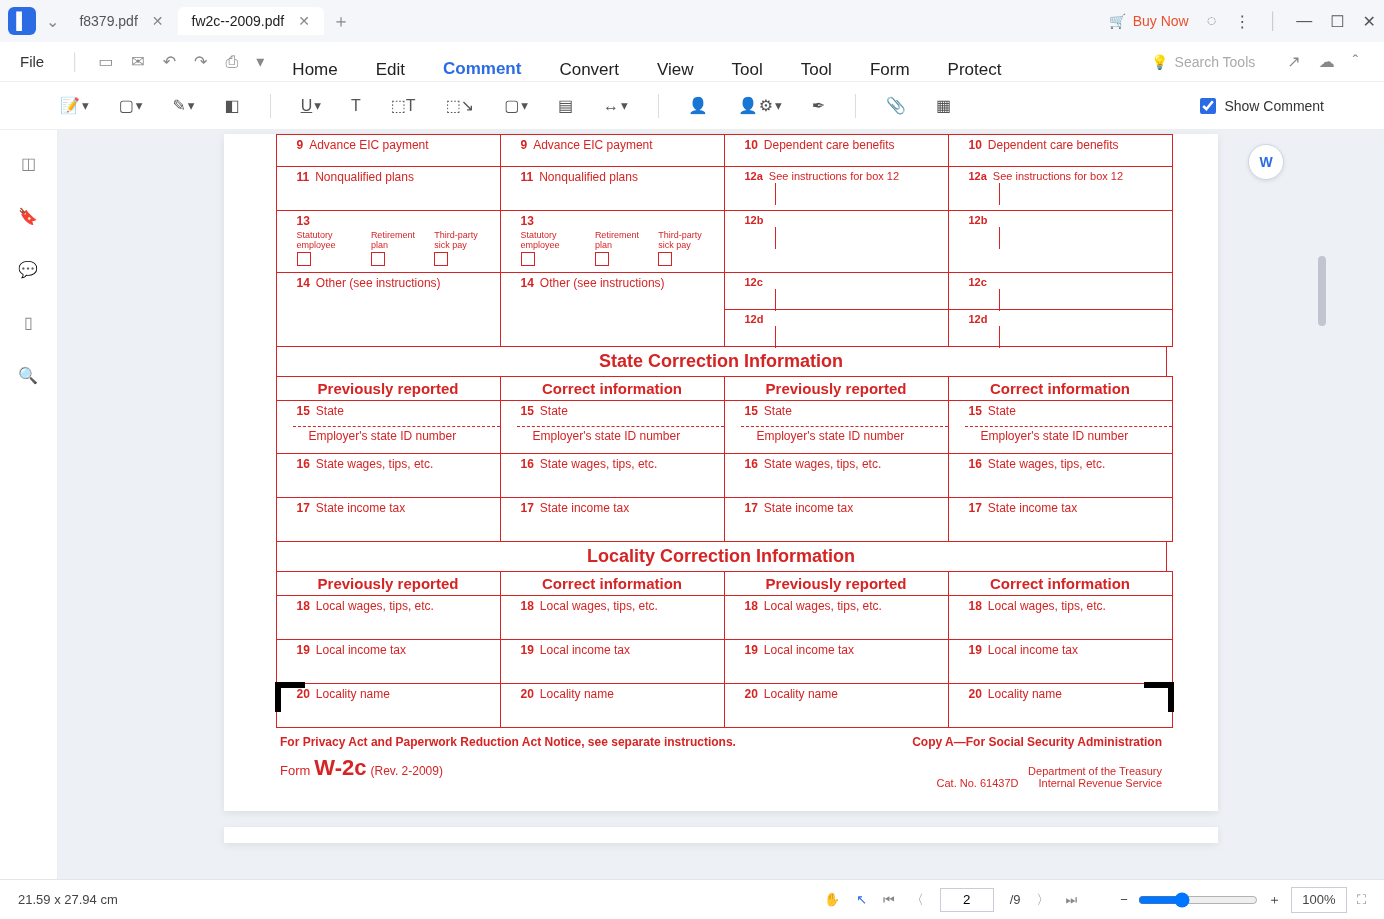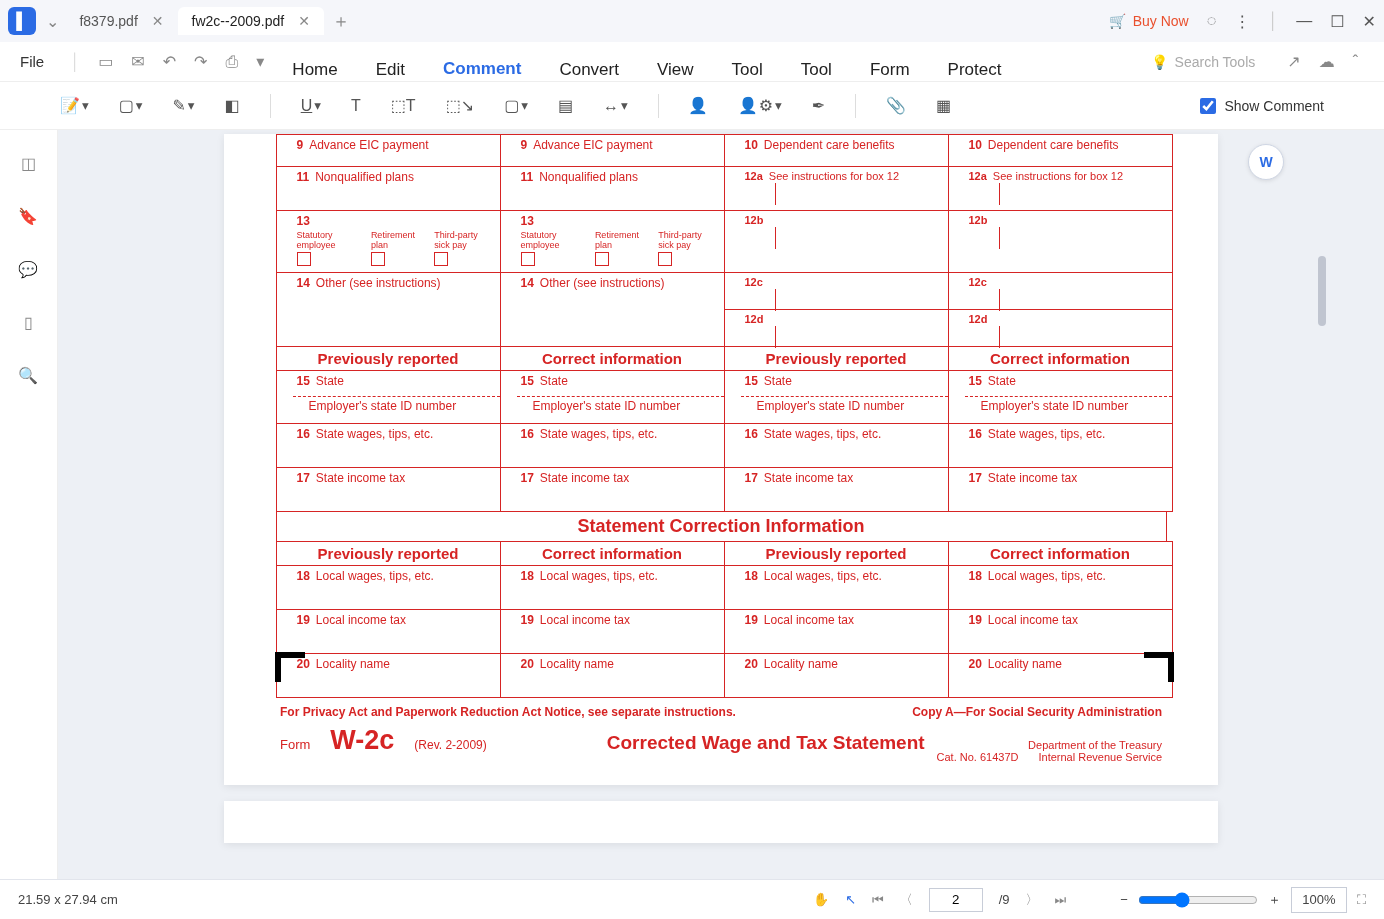--- a/index.html
+++ b/index.html
@@ -53,31 +53,31 @@
 .dashed-sep { border-top:1px dashed #d62424; margin:8px -4px 4px -4px; padding:2px 4px 0 16px; }
 .box13 { font-size:9px; display:flex; gap:14px; padding-top:2px; }
 .box13 .opt { display:flex; flex-direction:column; align-items:flex-start; gap:2px; }
 .box13 .sq { width:14px; height:14px; border:1px solid #d62424; }
 .box12 { font-size:11px; padding-bottom:18px; }
 .box12 .code-slot { position:absolute; left:50px; top:16px; width:1px; height:22px; background:#d62424; }
 .footer { padding: 8px 4px 22px 4px; font-size:12px; }
 .footer .line1 { display:flex; justify-content:space-between; font-weight:bold; }
 .footer .line2 { display:flex; align-items:baseline; margin-top:6px; }
 .footer .form-label { font-size:13px; }
-.footer .w2c { font-size:27px; font-weight:bold; margin:0 20px; }
+.footer .w2c { font-size:22px; font-weight:bold; margin:0 4px; }
 .footer .stmt { font-size:19px; font-weight:bold; margin-left:120px; }
 .footer .right-col { margin-left:auto; text-align:right; font-size:11px; }
 .corner { position:relative; }
 .corner::before { content:""; position:absolute; left:-2px; top:-2px; width:6px; height:30px; background:#000; }
 .corner::after  { content:""; position:absolute; left:-2px; top:-2px; width:30px; height:6px; background:#000; }
 .corner-r::before { left:auto; right:-2px; }
 .corner-r::after  { left:auto; right:-2px; }
 
 
-.statusbar { height:40px; border-top:1px solid #e2e5ec; display:flex; align-items:center; padding:0 18px; gap:24px; color:#444; font-size:13px; }
+.statusbar { height:40px; border-top:1px solid #e2e5ec; display:flex; align-items:center; padding:0 18px; gap:13px; color:#444; font-size:13px; }
 .page-nav { margin-left:auto; display:flex; align-items:center; gap:16px; }
 .page-input { width:54px; height:24px; border:1px solid #c8cdd8; text-align:center; }
 .zoom-ctrl { display:flex; align-items:center; gap:10px; margin-left:30px; }
 .zoom-slider { width:120px; }
 .zoom-box { width:56px; height:26px; border:1px solid #c8cdd8; display:flex; align-items:center; justify-content:center; }
 </style>
 </head>
 <body>
 
 <div class="titlebar">
@@ -234,20 +234,21 @@
 
         <div class="grid">
           <div class="cell" style="grid-row:span 2; padding-bottom:56px"><span class="num">14</span><span>Other (see instructions)</span></div>
           <div class="cell" style="grid-row:span 2; padding-bottom:56px"><span class="num">14</span><span>Other (see instructions)</span></div>
           <div class="cell box12"><span class="num">12c</span><span class="code-slot"></span></div>
           <div class="cell box12"><span class="num">12c</span><span class="code-slot"></span></div>
           <div class="cell box12"><span class="num">12d</span><span class="code-slot"></span></div>
           <div class="cell box12"><span class="num">12d</span><span class="code-slot"></span></div>
         </div>
 
+        <div class="section-header">State Correction Information</div>
         <div class="grid">
           <div class="col-header">Previously reported</div>
           <div class="col-header">Correct information</div>
           <div class="col-header">Previously reported</div>
           <div class="col-header">Correct information</div>
         </div>
         <div class="grid">
           <div class="cell" style="padding-bottom:6px"><span class="num">15</span><span>State</span><div class="dashed-sep">Employer's state ID number</div></div>
           <div class="cell" style="padding-bottom:6px"><span class="num">15</span><span>State</span><div class="dashed-sep">Employer's state ID number</div></div>
           <div class="cell" style="padding-bottom:6px"><span class="num">15</span><span>State</span><div class="dashed-sep">Employer's state ID number</div></div>
@@ -259,21 +260,21 @@
           <div class="cell tall"><span class="num">16</span><span>State wages, tips, etc.</span></div>
           <div class="cell tall"><span class="num">16</span><span>State wages, tips, etc.</span></div>
         </div>
         <div class="grid">
           <div class="cell tall"><span class="num">17</span><span>State income tax</span></div>
           <div class="cell tall"><span class="num">17</span><span>State income tax</span></div>
           <div class="cell tall"><span class="num">17</span><span>State income tax</span></div>
           <div class="cell tall"><span class="num">17</span><span>State income tax</span></div>
         </div>
 
-        <div class="section-header">Statement Correction Information</div>
+        <div class="section-header">Locality Correction Information</div>
         <div class="grid">
           <div class="col-header">Previously reported</div>
           <div class="col-header">Correct information</div>
           <div class="col-header">Previously reported</div>
           <div class="col-header">Correct information</div>
         </div>
         <div class="grid">
           <div class="cell tall"><span class="num">18</span><span>Local wages, tips, etc.</span></div>
           <div class="cell tall"><span class="num">18</span><span>Local wages, tips, etc.</span></div>
           <div class="cell tall"><span class="num">18</span><span>Local wages, tips, etc.</span></div>
@@ -294,21 +295,20 @@
 
         <div class="footer">
           <div class="line1">
             <span>For Privacy Act and Paperwork Reduction Act Notice, see separate instructions.</span>
             <span>Copy A—For Social Security Administration</span>
           </div>
           <div class="line2">
             <span class="form-label">Form</span>
             <span class="w2c">W-2c</span>
             <span>(Rev. 2-2009)</span>
-            <span class="stmt">Corrected Wage and Tax Statement</span>
             <div class="right-col">
               <div>Department of the Treasury</div>
               <div><span style="margin-right:20px">Cat. No. 61437D</span><span>Internal Revenue Service</span></div>
             </div>
           </div>
         </div>
 
       </div>
     </div>
     <div class="page" style="height:100px"></div>

